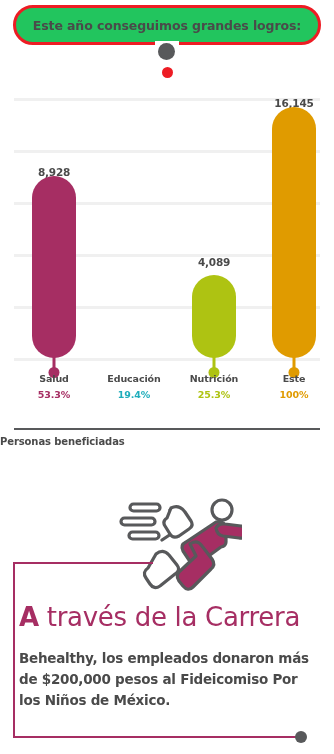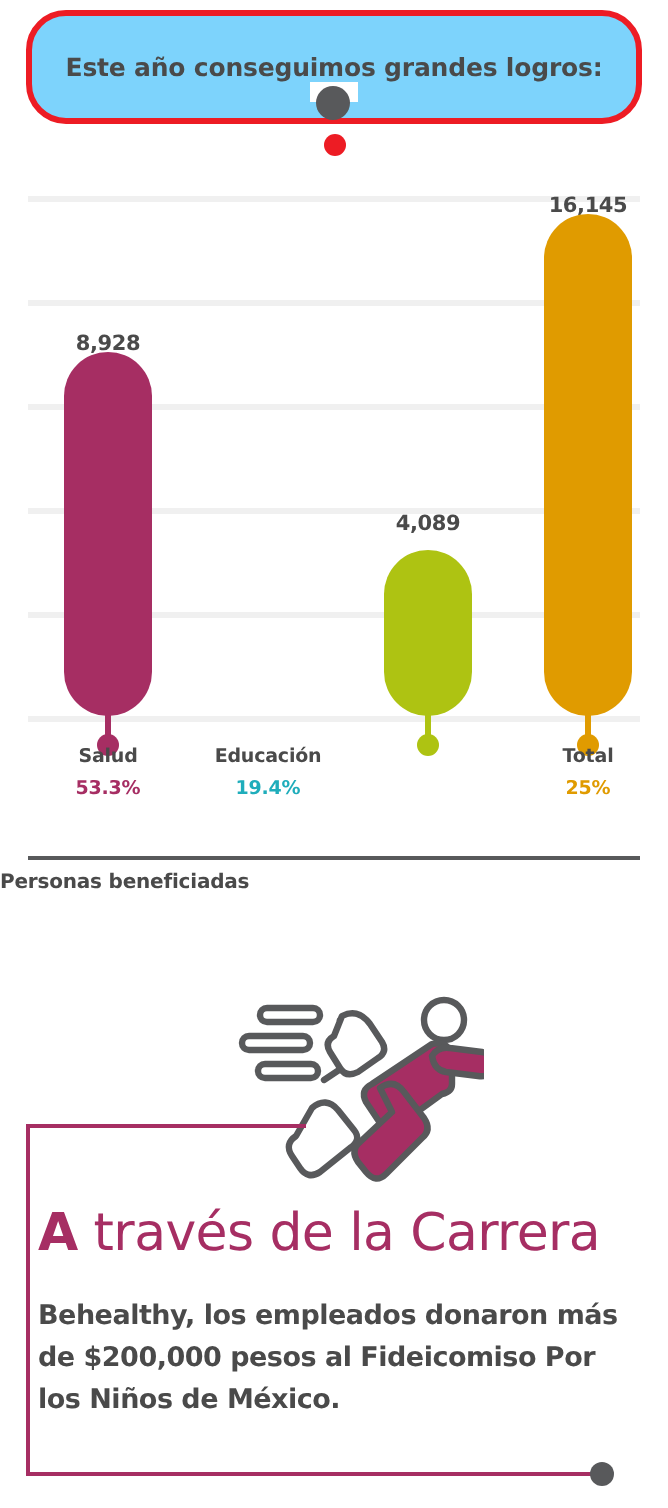--- a/index.html
+++ b/index.html
@@ -6,23 +6,23 @@
   body{
     width:334px;height:754px;
     background:#ffffff;
     font-family:"DejaVu Sans","Liberation Sans",sans-serif;
     position:relative;overflow:hidden;
   }
 
   
   .banner-wrap{position:absolute;left:0;top:0;width:334px;height:78px;}
   .banner{
-    position:absolute;left:13px;top:5px;width:308px;height:57px;
+    position:absolute;left:13px;top:5px;width:308px;height:40px;
     border:3px solid #ED1C24;border-radius:20px;box-sizing:border-box;
-    background:#7dd3fc;
+    background:#22c55e;
   }
   .banner-text{
     position:absolute;left:0;top:0;width:100%;height:100%;
     display:flex;align-items:center;justify-content:center;
     font-size:12.5px;font-weight:bold;color:#4A4A4A;
     letter-spacing:-0.1px;white-space:nowrap;
   }
   .banner-notch{
     position:absolute;left:155px;top:41px;width:24px;height:10px;
     background:#ffffff;
@@ -150,23 +150,27 @@
 
   <div class="labels">
     <div class="lab-col" style="left:14px;">
       <div class="lab-name">Salud</div>
       <div class="lab-pct" style="color:#A62E63;">53.3%</div>
     </div>
     <div class="lab-col" style="left:94px;">
       <div class="lab-name">Educación</div>
       <div class="lab-pct" style="color:#1FADBB;">19.4%</div>
     </div>
+    <div class="lab-col" style="left:174px;">
+      <div class="lab-name">Nutrición</div>
+      <div class="lab-pct" style="color:#AEC312;">25.3%</div>
+    </div>
     <div class="lab-col" style="left:254px;">
-      <div class="lab-name">Total</div>
-      <div class="lab-pct" style="color:#E09B00;">25%</div>
+      <div class="lab-name">Este</div>
+      <div class="lab-pct" style="color:#E09B00;">100%</div>
     </div>
   </div>
 
   <div class="axis-rule"></div>
   <div class="axis-title">Personas beneficiadas</div>
 </div>
 
 <div class="lower">
 
   <div class="runner">

